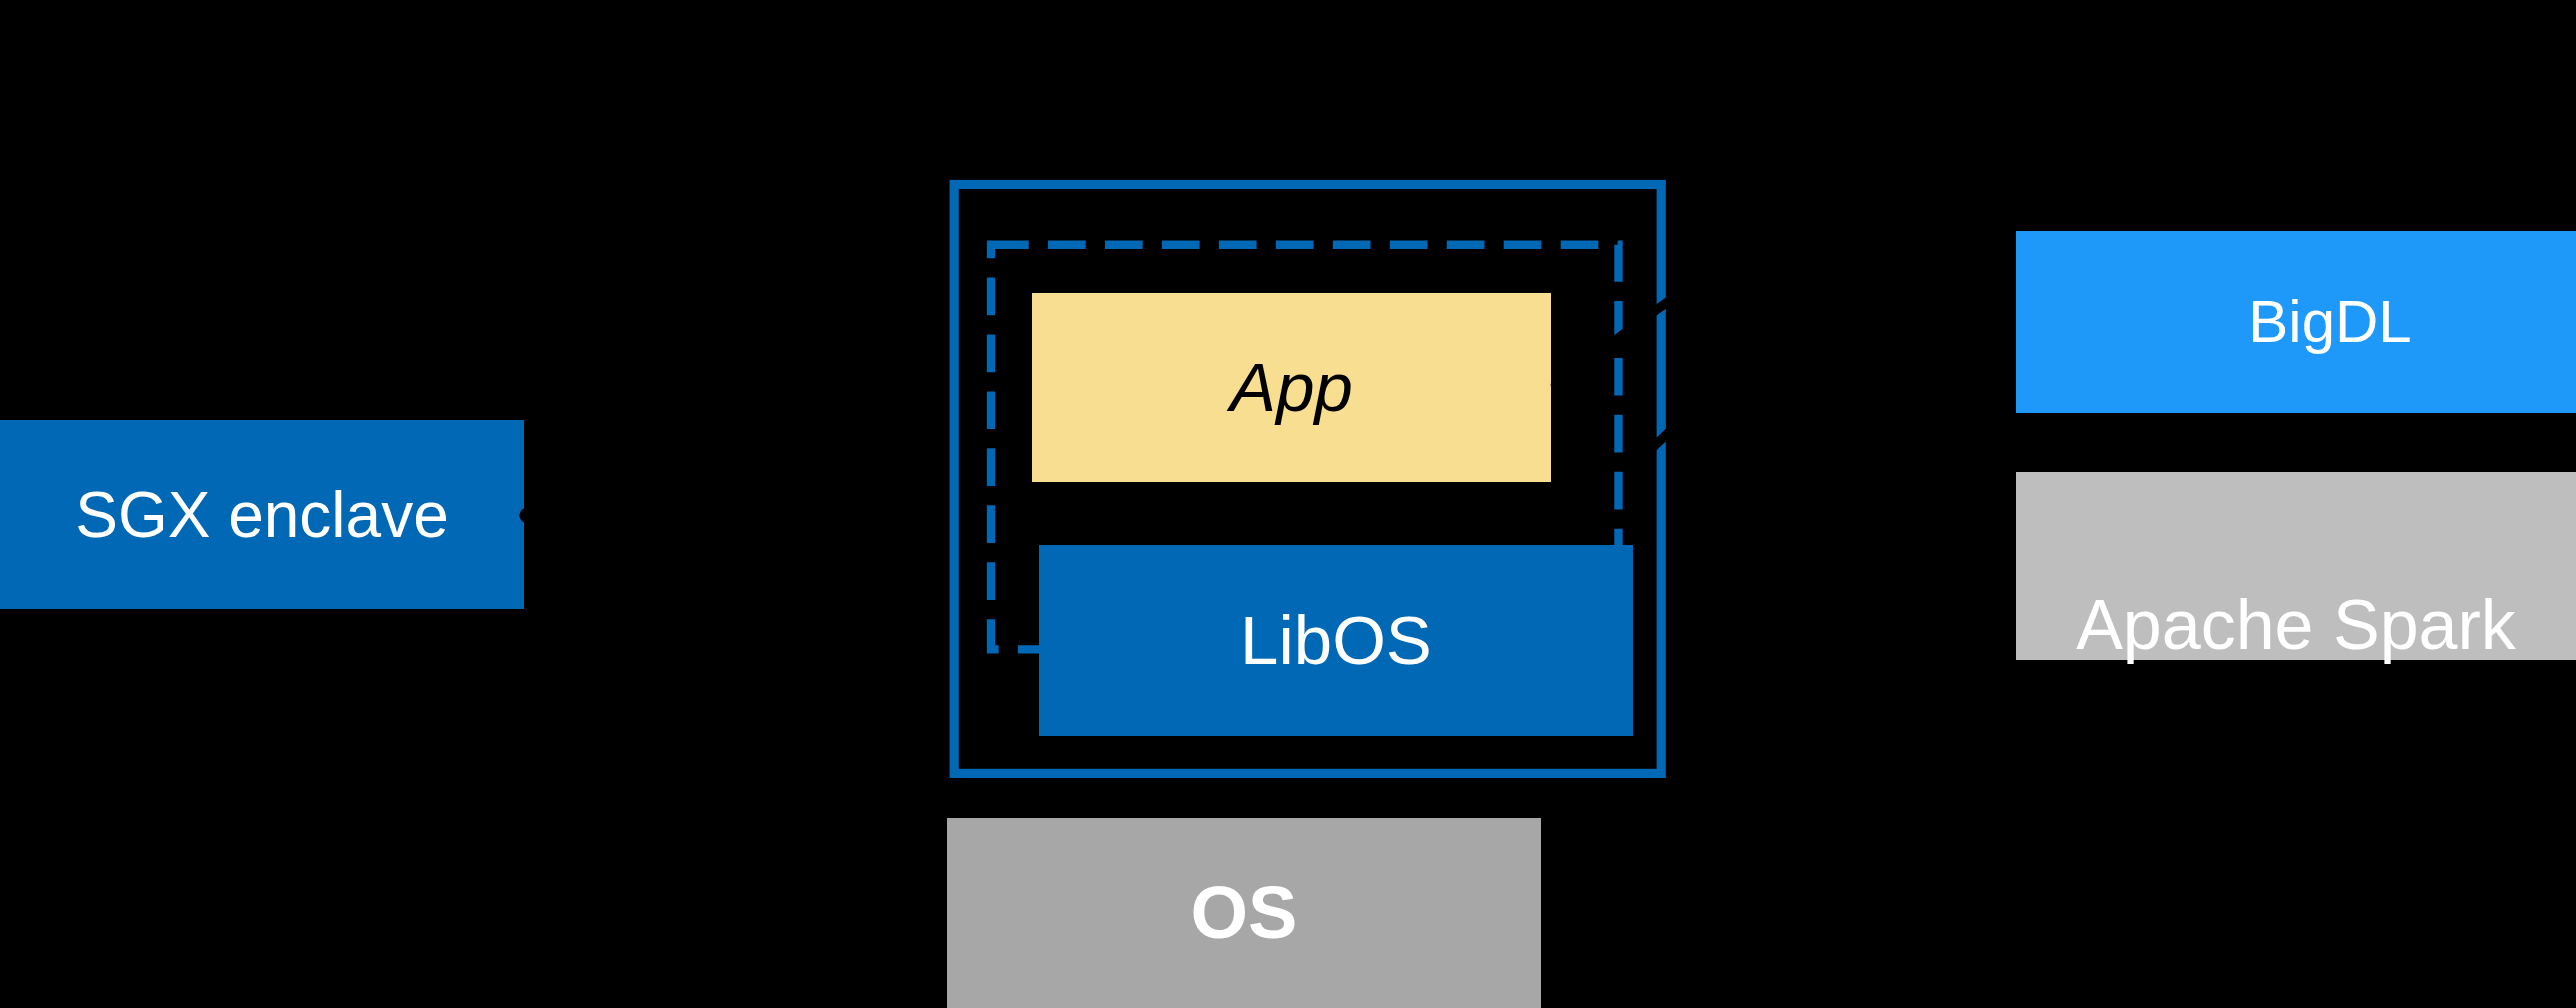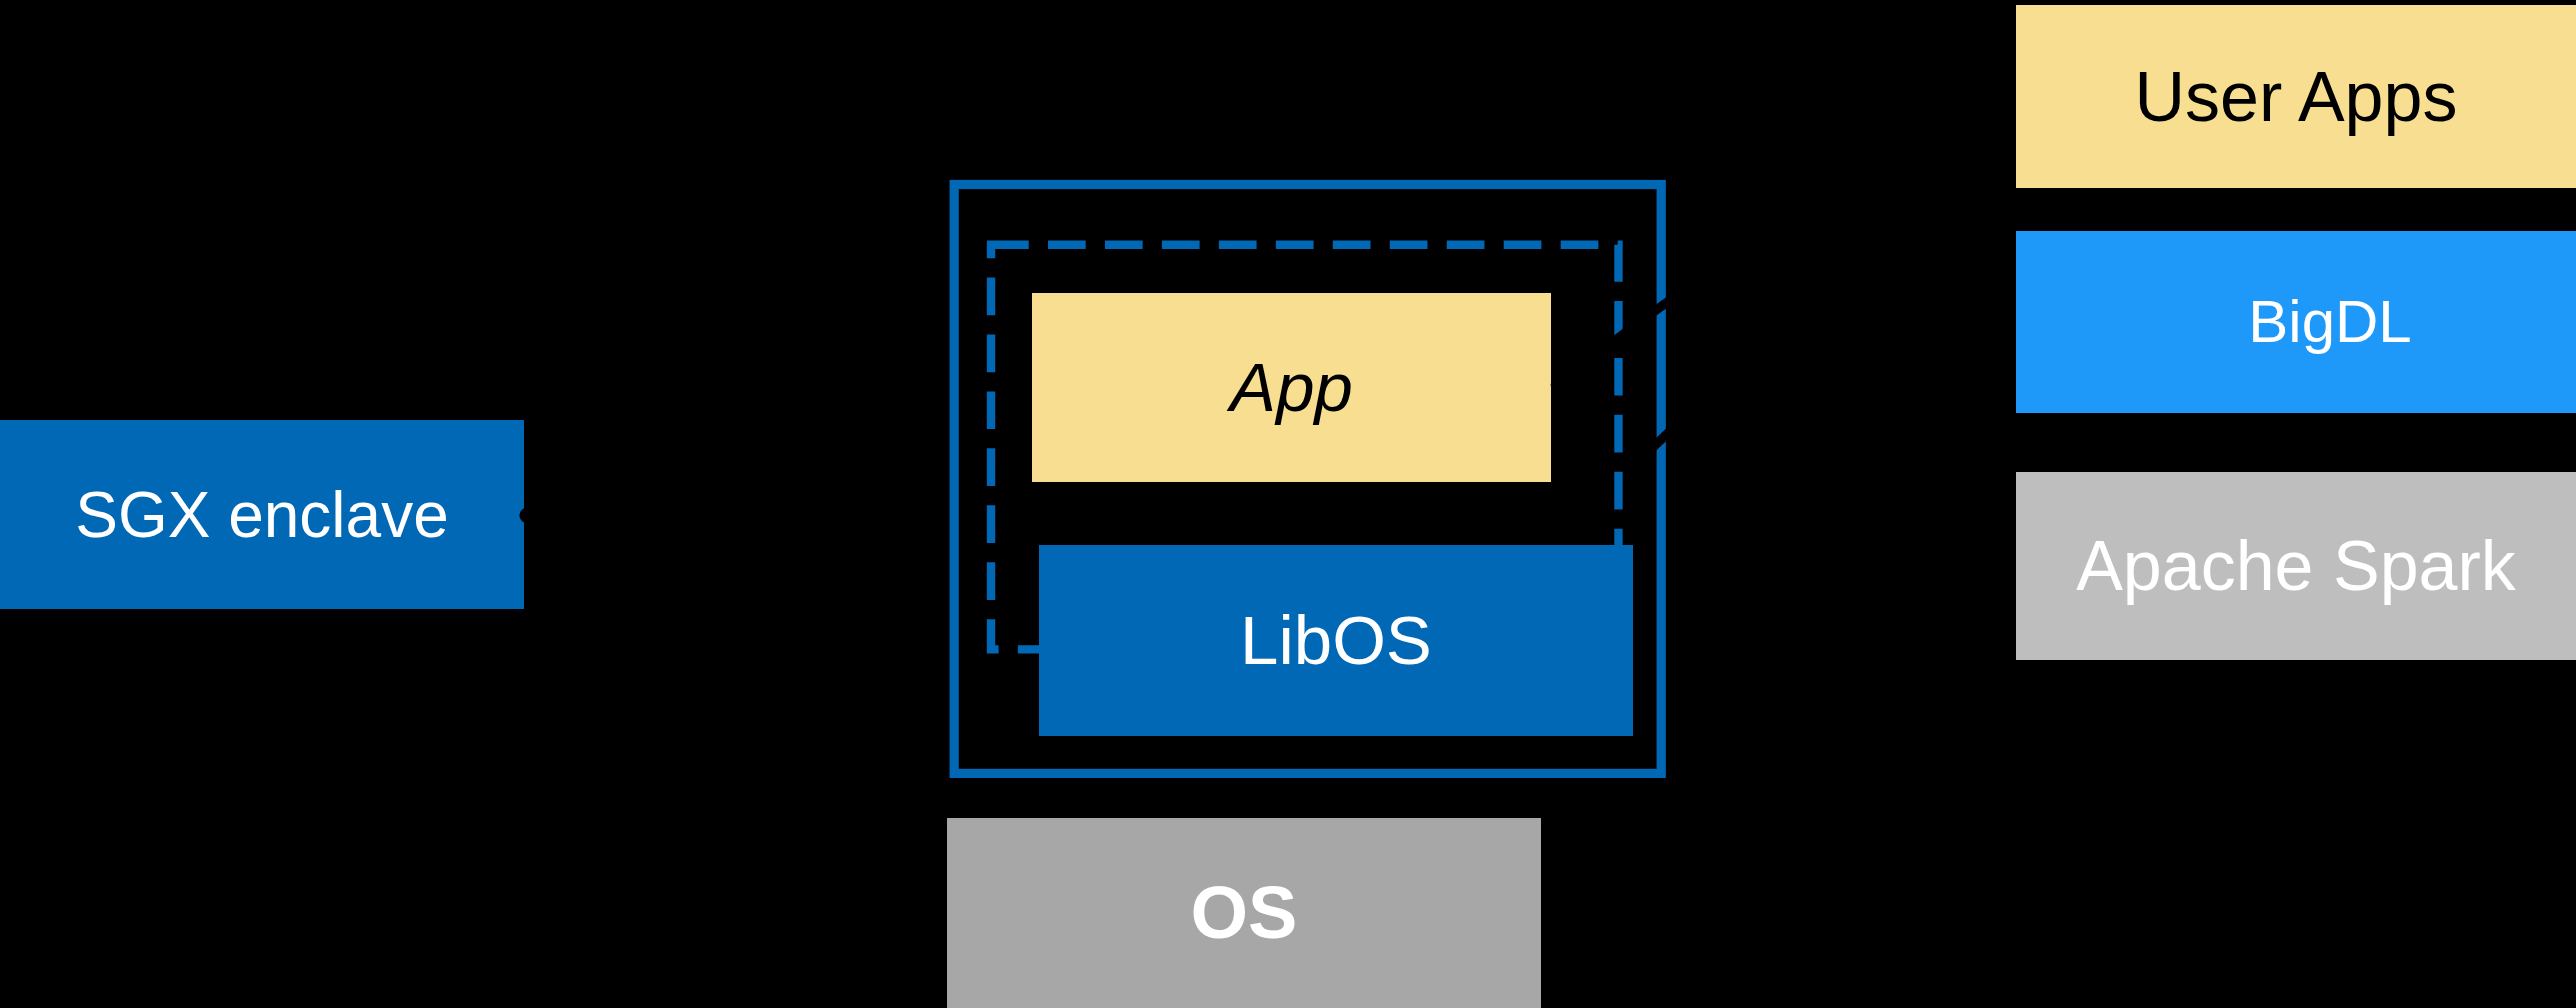--- a/index.html
+++ b/index.html
@@ -36,21 +36,21 @@
   .libos{left:1039px;top:545px;width:594px;height:191px;background:var(--intel-blue);
        color:var(--text-light);font-size:69px;}
   .os{left:947px;top:818px;width:594px;height:190px;background:var(--gray-medium);
        color:var(--text-light);font-size:74px;font-weight:700;}
   
   .user-apps{left:2016px;top:5px;width:560px;height:183px;background:var(--yellow);
        color:var(--text-dark);font-size:70px;}
   .bigdl{left:2016px;top:231px;width:628px;height:182px;background:var(--bright-blue);
        color:var(--text-light);font-size:60px;}
   .spark{left:2016px;top:472px;width:560px;height:188px;background:var(--gray-light);
-       color:var(--text-light);font-size:70px;}
+       color:var(--text-light);font-size:70px;align-items:flex-end;}
 </style>
 </head>
 <body>
 
 <div class="stage">
 
   <svg class="layer" width="2576" height="1009" viewBox="0 0 3075 1204">
     <rect x="1139" y="220" width="844" height="703" fill="none" stroke="#0068B5" stroke-width="11"></rect>
     <rect x="1183" y="292" width="749" height="483" fill="none" stroke="#0068B5" stroke-width="10" stroke-dasharray="45 23"></rect>
   </svg>
@@ -64,23 +64,20 @@
   </div>
 
   <div class="box libos">
     <span>LibOS</span>
   </div>
 
   <div class="box os">
     <span>OS</span>
   </div>
 
-  <div class="box user-apps">
-    <span>User Apps</span>
-  </div>
 
   <div class="box bigdl">
     <span>BigDL</span>
   </div>
 
   <div class="box spark">
     <span>Apache Spark</span>
   </div>
 
   <svg class="layer" width="2576" height="1009" viewBox="0 0 3075 1204">

